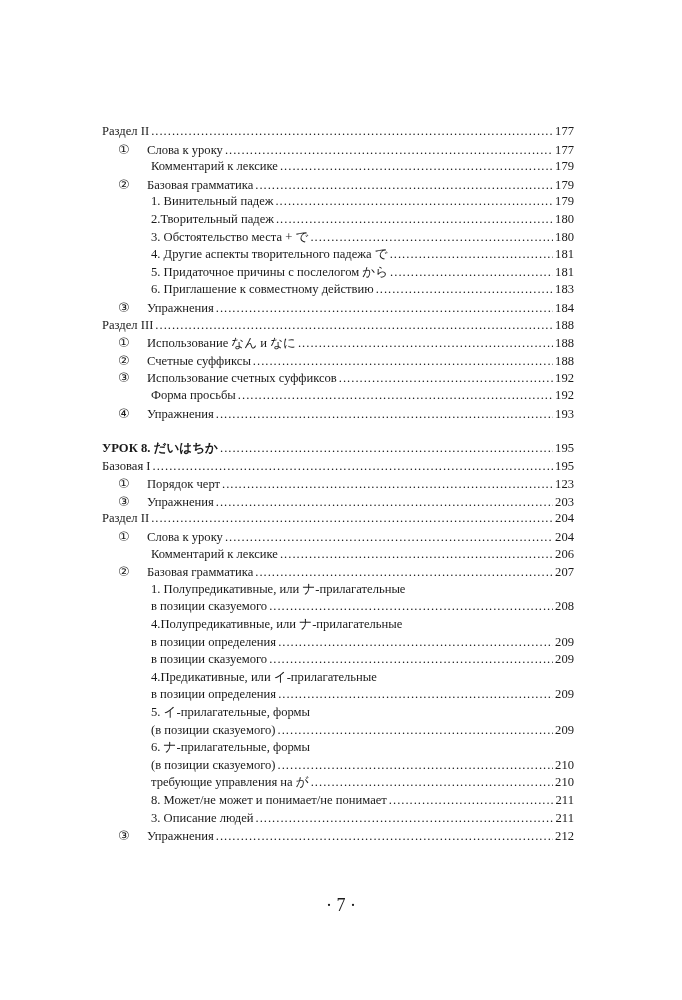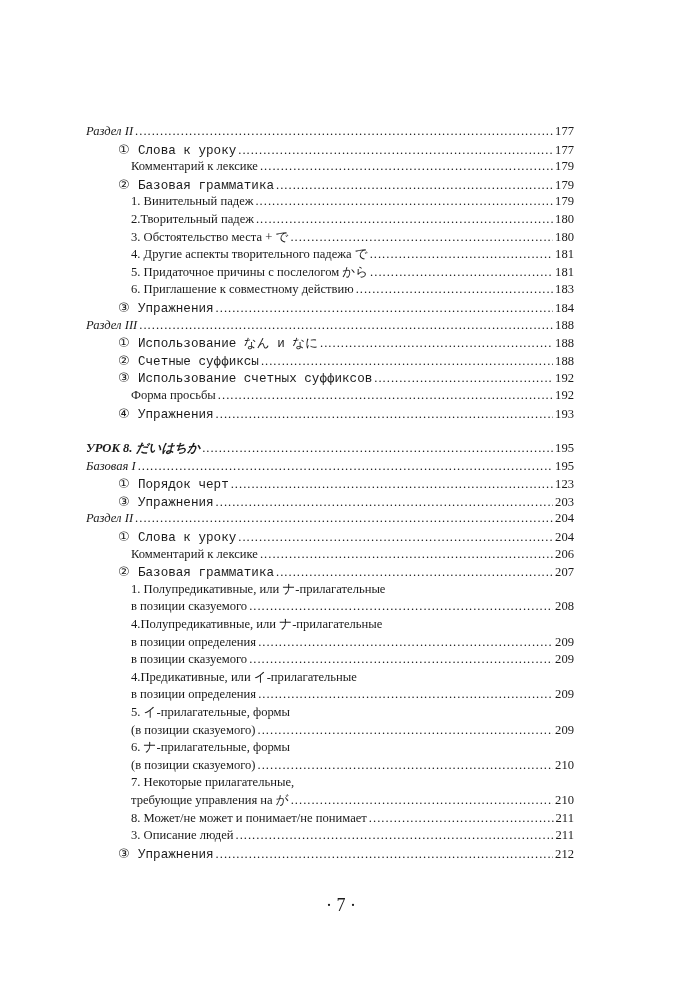--- a/index.html
+++ b/index.html
@@ -6,23 +6,23 @@
   body { width: 682px; height: 1000px; position: relative; overflow: hidden;
          font-family: "DejaVu Serif", "Liberation Serif", serif; color: #1a1a1a; }
   .toc { position: absolute; left: 86px; top: 123px; width: 488px; }
   .row { display: flex; align-items: baseline; height: 17.6px; font-size: 12.6px; line-height: 17.6px;
          font-family: "Liberation Serif", serif; white-space: nowrap; }
   .row .num { flex: 0 0 auto; width: 20px; margin-left: 32px; font-family: "DejaVu Sans", sans-serif; font-size: 13px; }
   .row .label { flex: 0 0 auto; }
   .row .dots { flex: 1 1 auto; overflow: hidden; margin: 0 2px; letter-spacing: 1px; }
   .row .dots::before { content: "........................................................................................................................................................................................................"; }
   .row .page { flex: 0 0 auto; text-align: right; }
-  .lvl0 .label { margin-left: 0; font-style: italic; }
-  .lvl1 .label { margin-left: 0; font-family: Liberation Mono, monospace; }
-  .lvl2 .label { margin-left: 45px; }
+  .lvl0 .label { margin-left: 16px; }
+  .lvl1 .label { margin-left: 9px; }
+  .lvl2 .label { margin-left: 65px; }
   .bold .label { font-weight: bold; }
   .gap { height: 18px; }
   .page-number { position: absolute; left: 0; width: 682px; top: 895px; text-align: center;
                  font-family: "Liberation Serif", serif; font-size: 18px; }
 </style>
 </head>
 <body>
 
 <div class="toc">
   <div id="group1">
@@ -204,23 +204,20 @@
       </div>
       <div class="row lvl2">
         <span class="label">6. ナ-прилагательные, формы</span>
       </div>
       <div class="row lvl2">
         <span class="label">(в позиции сказуемого)</span>
         <span class="dots"></span>
         <span class="page">210</span>
       </div>
       <div class="row lvl2">
-        <span class="label">7. Некоторые прилагательные,</span>
-      </div>
-      <div class="row lvl2">
         <span class="label">требующие управления на が</span>
         <span class="dots"></span>
         <span class="page">210</span>
       </div>
       <div class="row lvl2">
         <span class="label">8. Может/не может и понимает/не понимает</span>
         <span class="dots"></span>
         <span class="page">211</span>
       </div>
       <div class="row lvl2">

